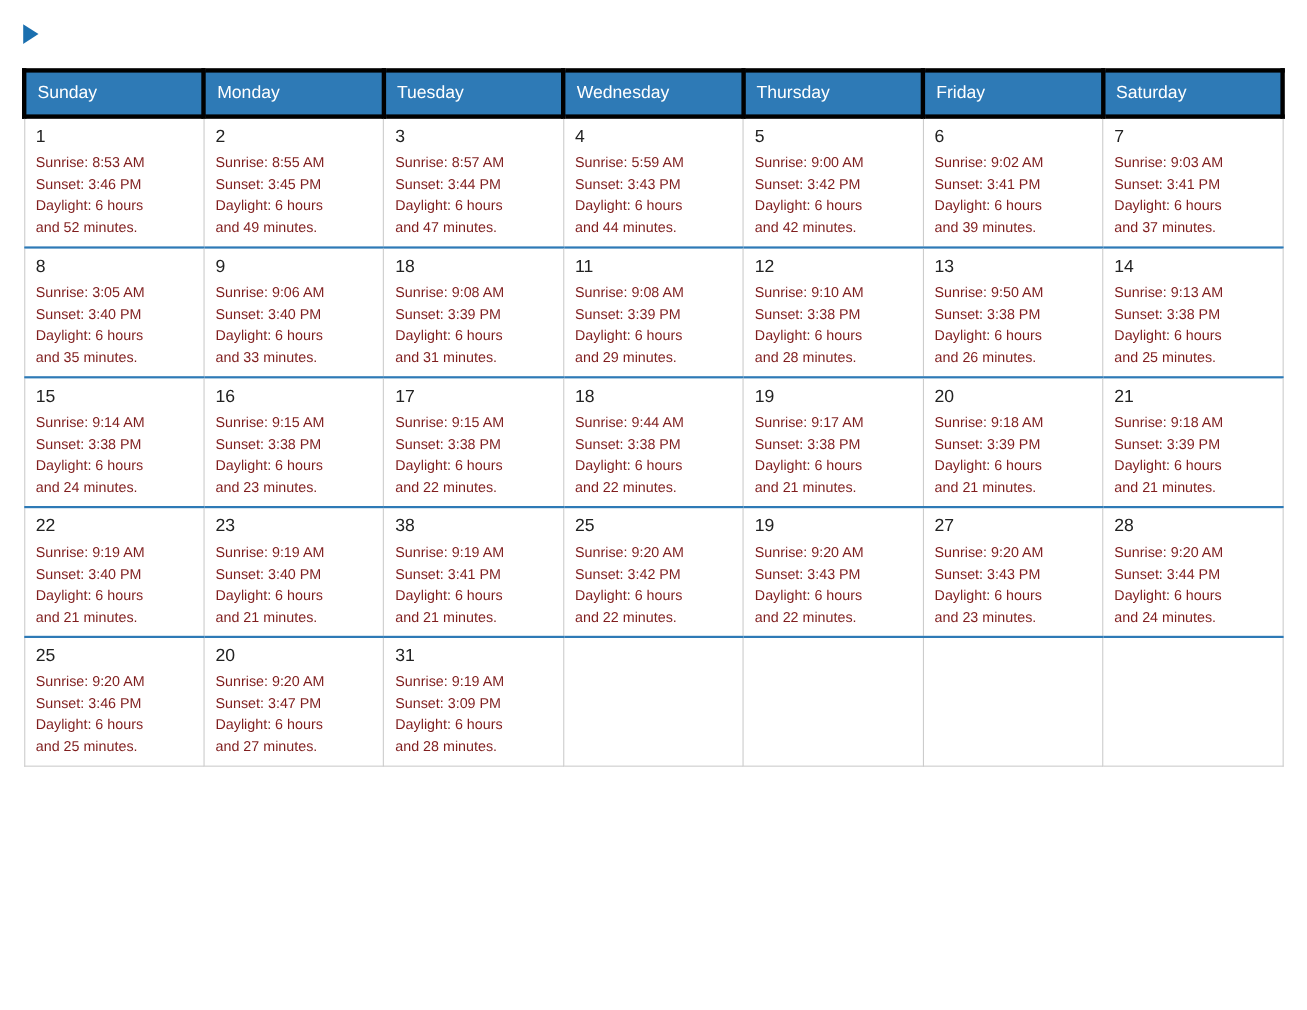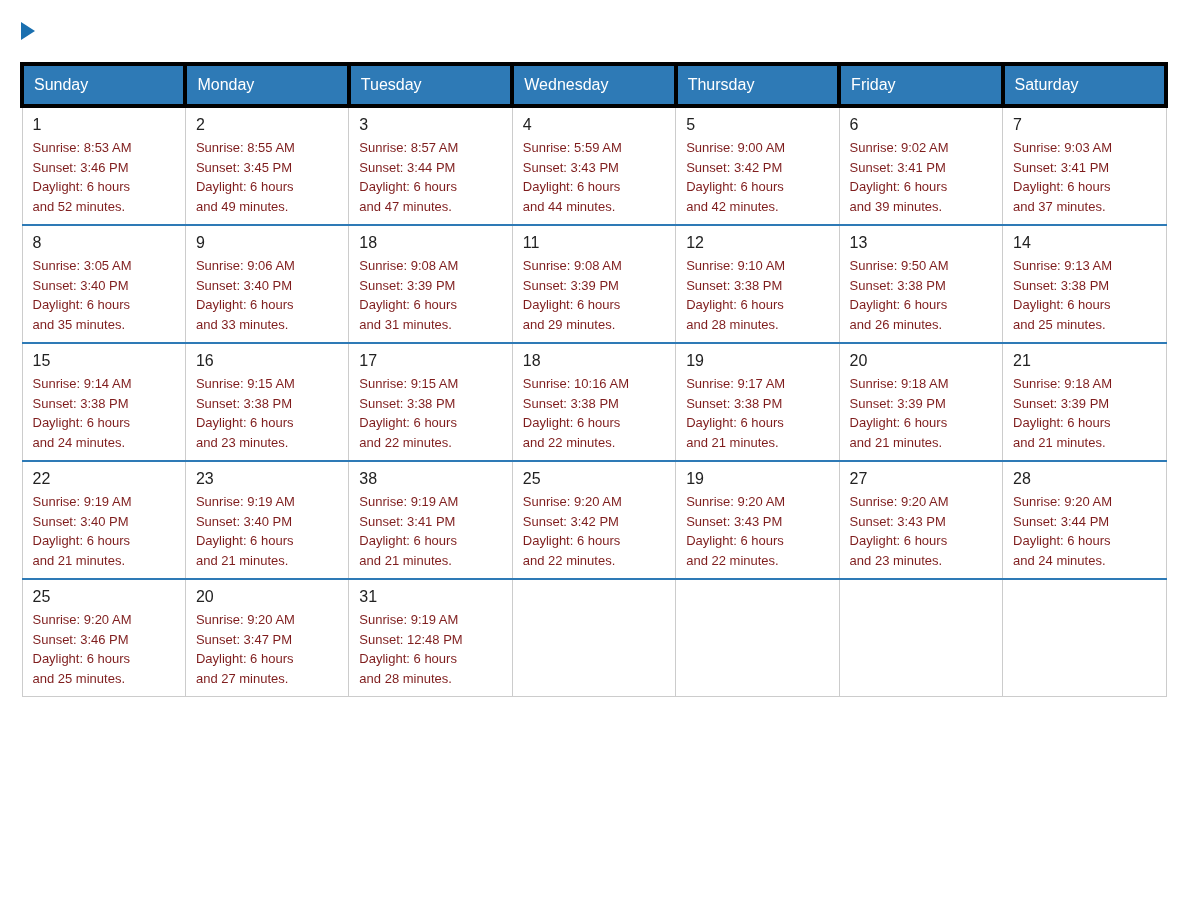--- a/index.html
+++ b/index.html
@@ -267,21 +267,21 @@
         <span class="day-num">17</span>
         <div class="day-info">
           <span>Sunrise: 9:15 AM</span><br>
           <span>Sunset: 3:38 PM</span><br>
           <span>Daylight: 6 hours<br>and 22 minutes.</span>
         </div>
       </td>
         <td>
         <span class="day-num">18</span>
         <div class="day-info">
-          <span>Sunrise: 10:16 AM</span><br>
+          <span>Sunrise: 9:44 AM</span><br>
           <span>Sunset: 3:38 PM</span><br>
           <span>Daylight: 6 hours<br>and 22 minutes.</span>
         </div>
       </td>
         <td>
         <span class="day-num">19</span>
         <div class="day-info">
           <span>Sunrise: 9:17 AM</span><br>
           <span>Sunset: 3:38 PM</span><br>
           <span>Daylight: 6 hours<br>and 21 minutes.</span>
@@ -376,21 +376,21 @@
         <div class="day-info">
           <span>Sunrise: 9:20 AM</span><br>
           <span>Sunset: 3:47 PM</span><br>
           <span>Daylight: 6 hours<br>and 27 minutes.</span>
         </div>
       </td>
         <td>
         <span class="day-num">31</span>
         <div class="day-info">
           <span>Sunrise: 9:19 AM</span><br>
-          <span>Sunset: 12:48 PM</span><br>
+          <span>Sunset: 3:09 PM</span><br>
           <span>Daylight: 6 hours<br>and 28 minutes.</span>
         </div>
       </td>
         <td class="empty-cell"></td>
         <td class="empty-cell"></td>
         <td class="empty-cell"></td>
         <td class="empty-cell"></td>
       </tr>
     </tbody>
 </table>

